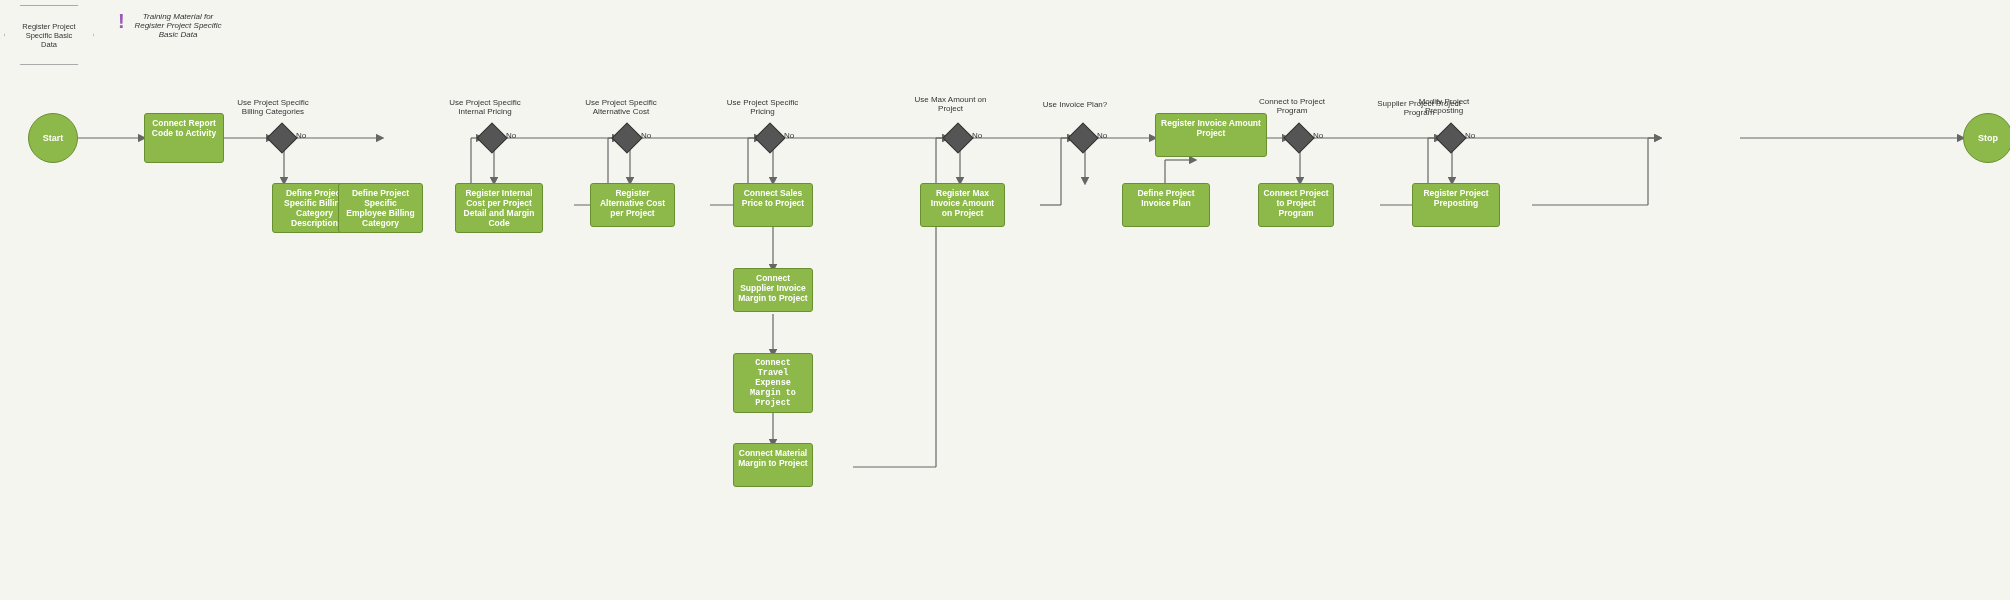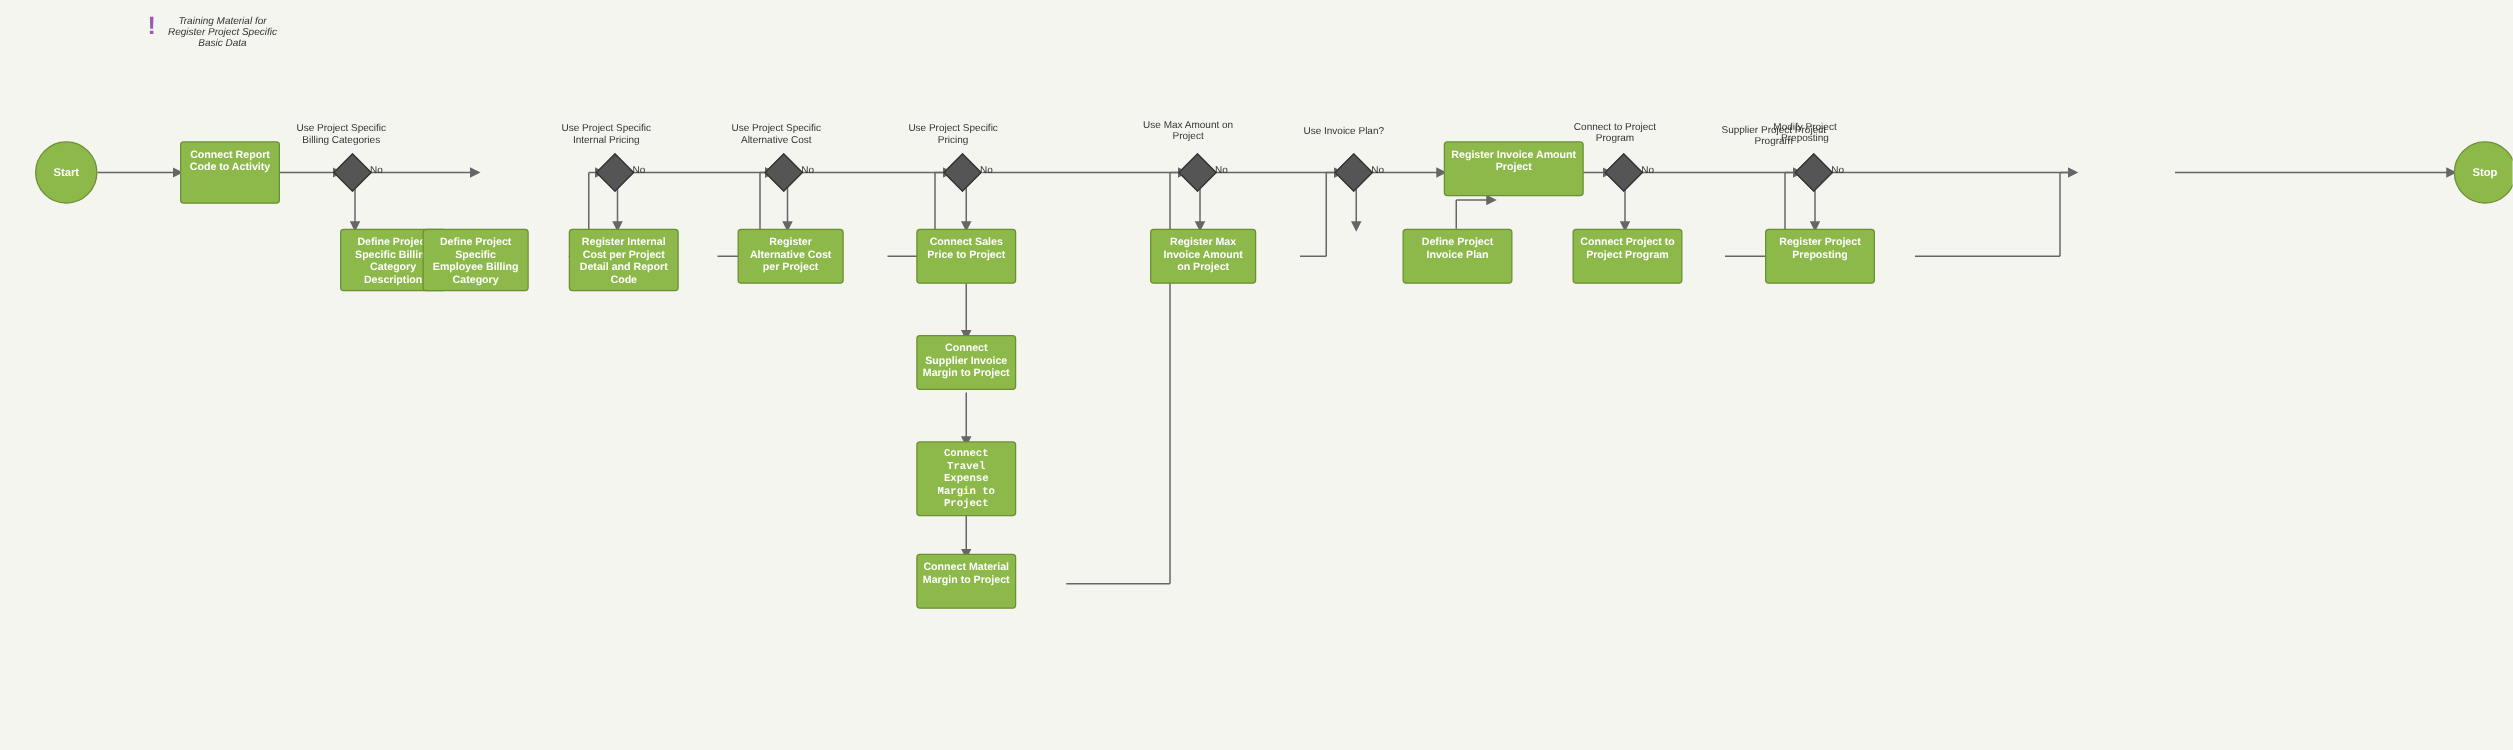--- a/index.html
+++ b/index.html
@@ -181,20 +181,38 @@
 
     <line x1="1452" y1="150" x2="1452" y2="183" marker-end="url(#arrow)"></line>
 
     <line x1="1532" y1="205" x2="1648" y2="205"></line>
     <line x1="1648" y1="205" x2="1648" y2="138"></line>
     <line x1="1648" y1="138" x2="1660" y2="138" marker-end="url(#arrow)"></line>
 
     <line x1="1740" y1="138" x2="1963" y2="138" marker-end="url(#arrow)"></line>
   </svg>
 
+  <div class="node" style="left:4px; top:5px;">
+    <div style="
+      background: #f5f5f0;
+      border: 1.5px solid #aaa;
+      clip-path: polygon(18% 0%, 82% 0%, 100% 50%, 82% 100%, 18% 100%, 0% 50%);
+      width: 90px;
+      height: 60px;
+      display: flex;
+      align-items: center;
+      justify-content: center;
+      text-align: center;
+      font-size: 7.5px;
+      padding: 4px 16px;
+      color: #333;
+    ">
+      <span>Register Project Specific Basic Data</span>
+    </div>
+  </div>
 
   <div class="training-icon" style="left:118px; top:10px;">!</div>
 
   <div class="training-note" style="left:133px; top:12px;">
     <span>Training Material for Register Project Specific Basic Data</span>
   </div>
 
   <div class="node" style="left:28px; top:113px;">
     <div class="node-start-stop">
         <span>Start</span>
@@ -226,21 +244,21 @@
   </div>
 
   <div class="node" style="left:481px; top:127px;">
     <div class="node-diamond"></div>
   </div>
   <div style="position:absolute; left:440px; top:98px; font-size:8px; text-align:center; width:90px; color:#333;">Use Project Specific Internal Pricing</div>
   <div style="position:absolute; left:506px; top:131px; font-size:8px; color:#333;">No</div>
 
   <div class="node" style="left:455px; top:183px;">
     <div class="node-rect" style="width:88px;">
-      <span>Register Internal Cost per Project Detail and Report Code</span>
+      <span>Register Internal Cost per Project Detail and Margin Code</span>
     </div>
   </div>
 
   <div class="node" style="left:616px; top:127px;">
     <div class="node-diamond"></div>
   </div>
   <div style="position:absolute; left:576px; top:98px; font-size:8px; text-align:center; width:90px; color:#333;">Use Project Specific Alternative Cost</div>
   <div style="position:absolute; left:641px; top:131px; font-size:8px; color:#333;">No</div>
 
   <div class="node" style="left:590px; top:183px;">
@@ -309,21 +327,21 @@
     </div>
   </div>
 
   <div class="node" style="left:1288px; top:127px;">
     <div class="node-diamond"></div>
   </div>
   <div style="position:absolute; left:1248px; top:97px; font-size:8px; text-align:center; width:88px; color:#333;">Connect to Project Program</div>
   <div style="position:absolute; left:1313px; top:131px; font-size:8px; color:#333;">No</div>
 
   <div class="node" style="left:1258px; top:183px;">
-    <div class="node-rect" style="width:88px;">
+    <div class="node-rect" style="width:76px;">
       <span>Connect Project to Project Program</span>
     </div>
   </div>
 
   <div style="position:absolute; left:1375px; top:99px; font-size:8px; text-align:center; width:88px; color:#333;">
     <span>Supplier Project Project Program</span>
   </div>
 
   <div class="node" style="left:1440px; top:127px;">
     <div class="node-diamond"></div>

